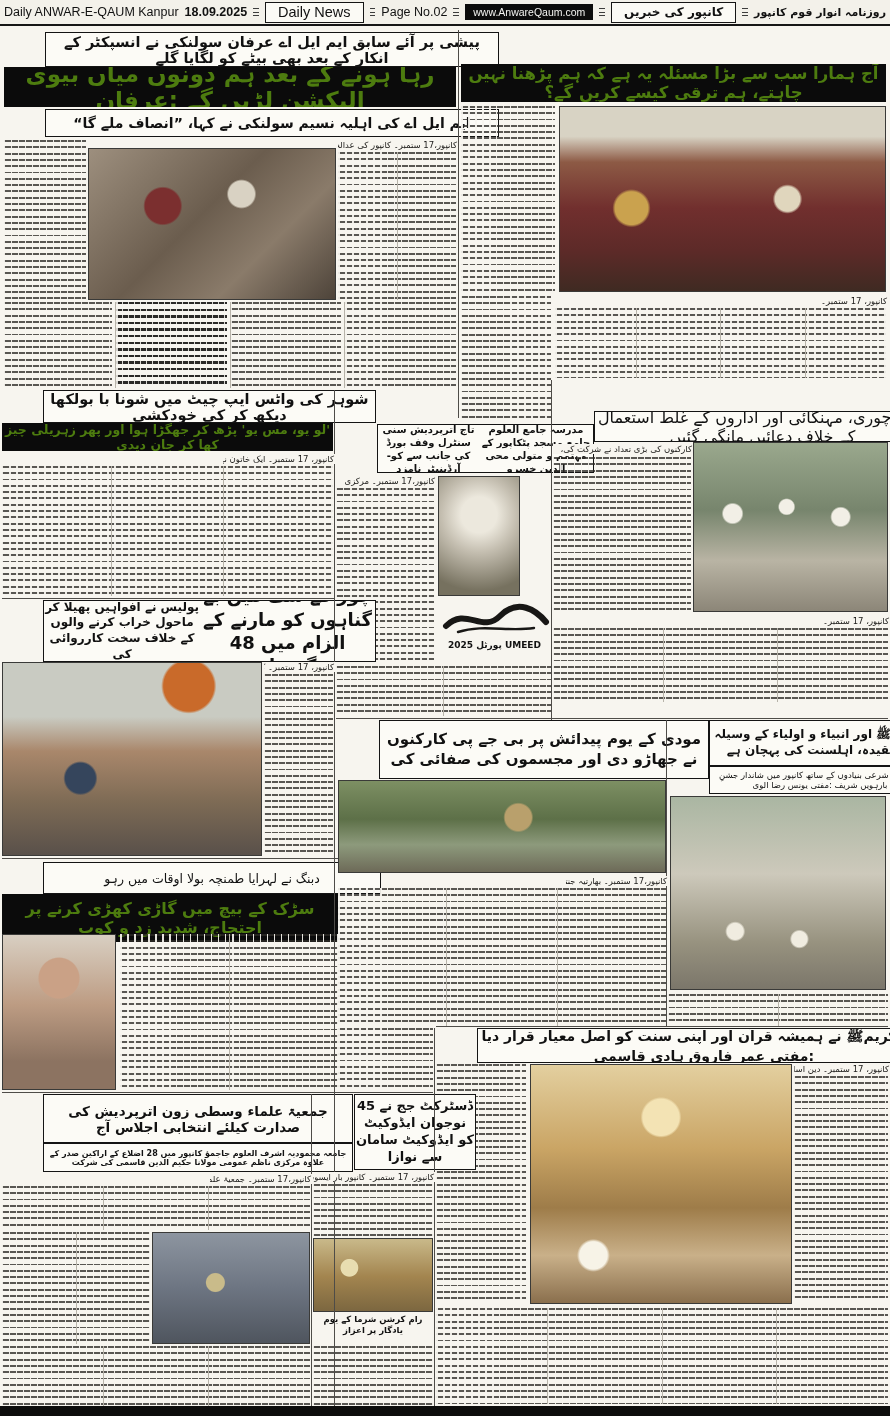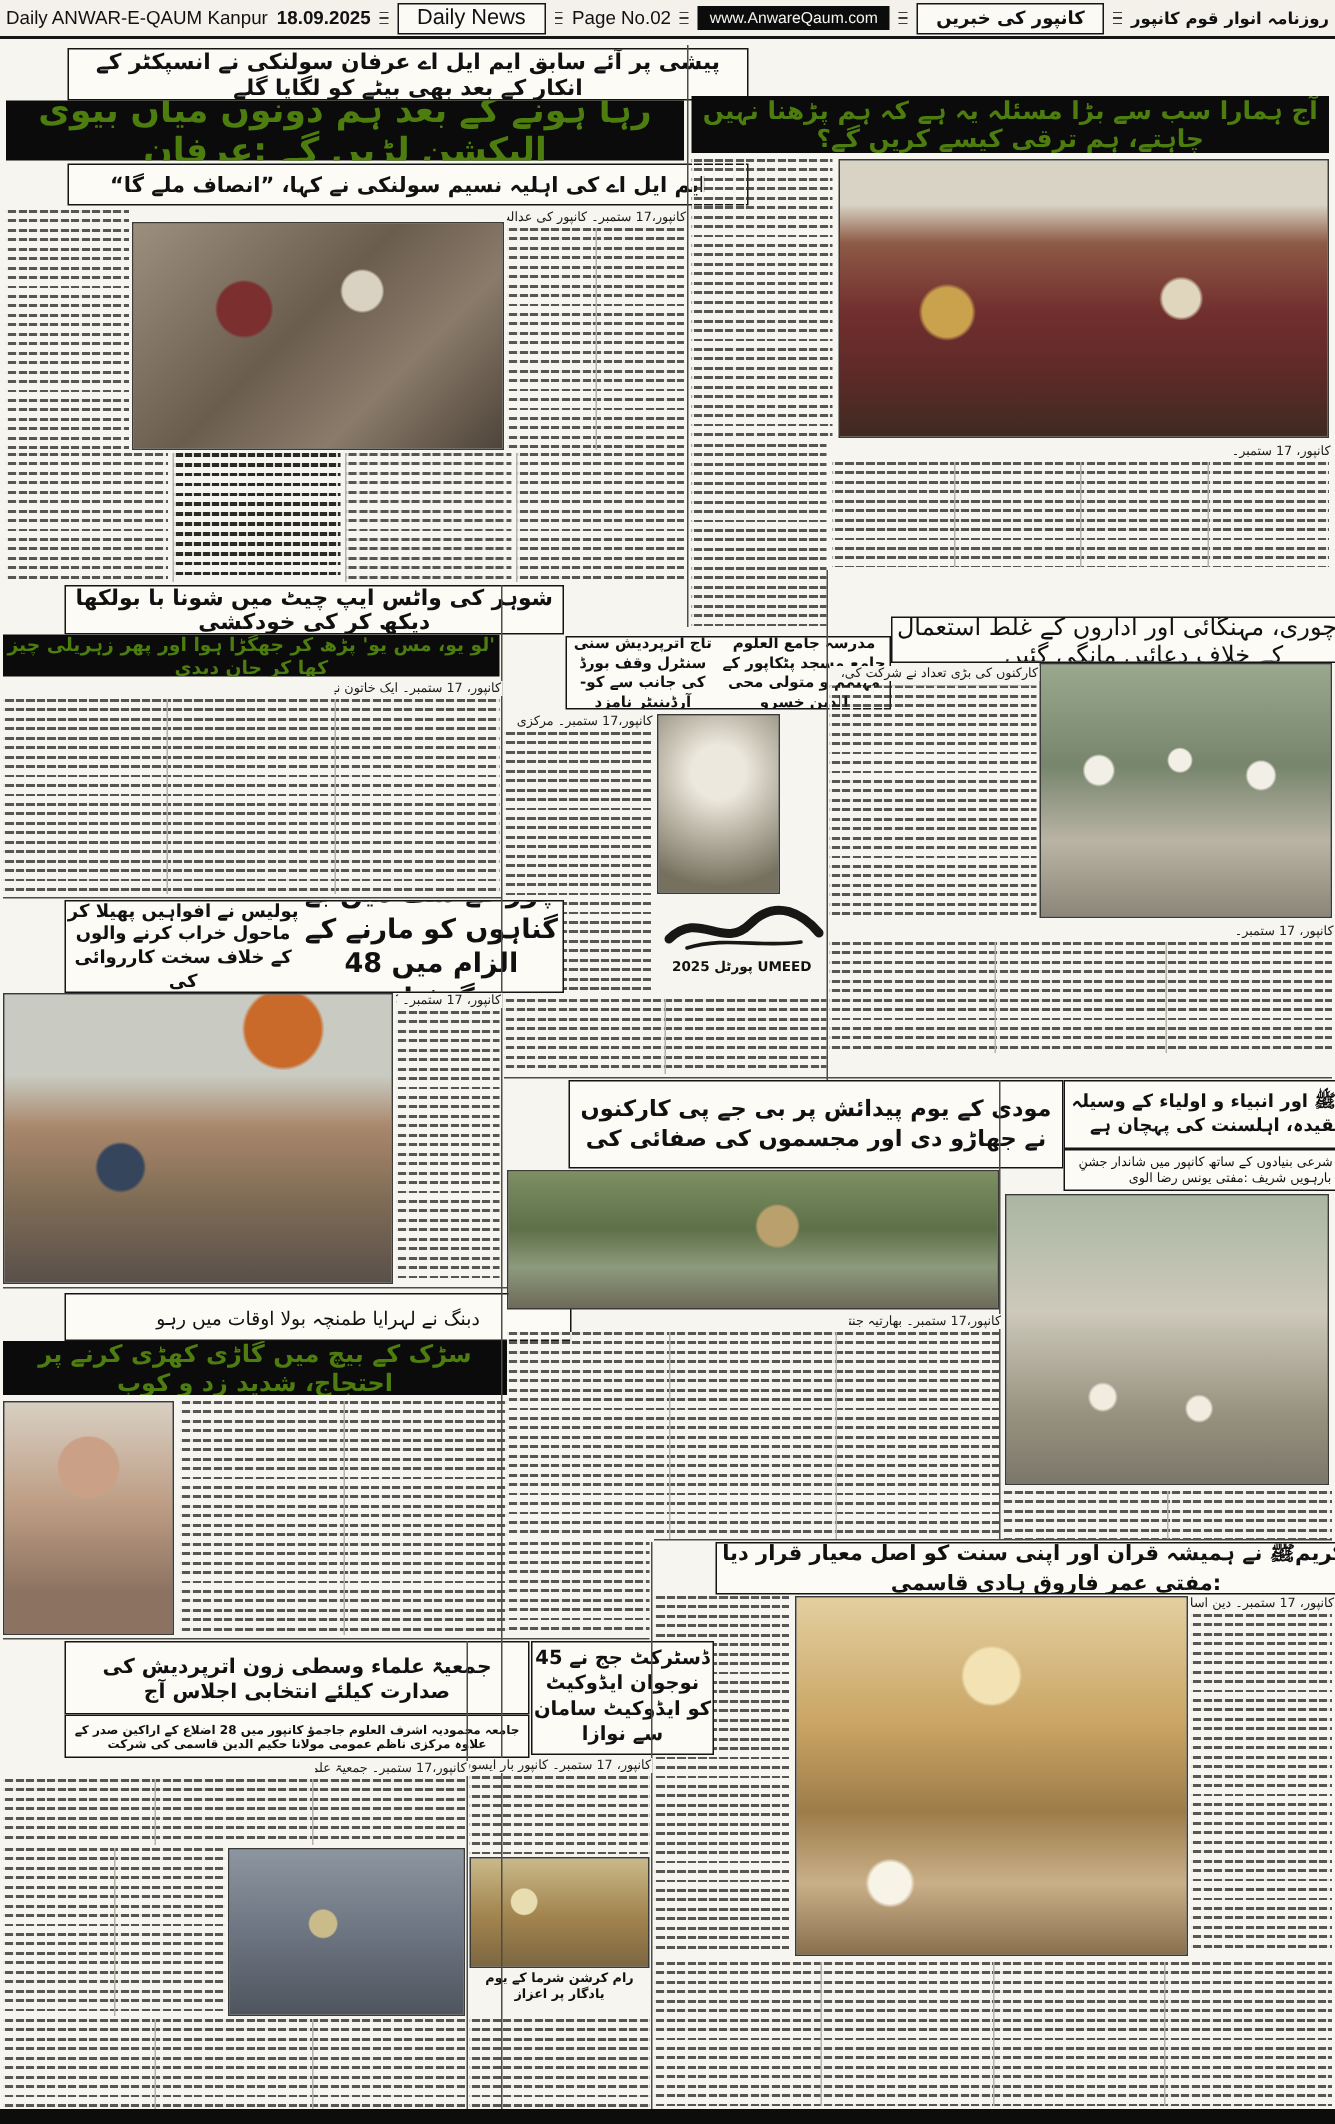--- a/index.html
+++ b/index.html
@@ -167,21 +167,21 @@
       radial-gradient(circle at 30% 60%, #35455c 0 7%, rgba(0,0,0,0) 8%),
       linear-gradient(180deg,#c9cbc2 0 28%,#a9876b 46%,#7e6b55 72%,#59504a)"></div>
     <div class="dl" style="left:262px;top:62px;width:69px">کانپور، 17 ستمبر۔ کانپور میں، پولیس نے</div>
     <div class="abs sim cols" style="left:262px;top:74px;width:69px;height:182px">
         <div class="col"></div>
       </div>
   </div>
 
   <div class="abs" style="left:2px;top:860px;width:336px;height:232px">
     <div class="abs kbox urdu" style="left:0;top:2px;width:336px;height:30px;font-size:12.5px;font-weight:normal">دبنگ نے لہرایا طمنچہ بولا اوقات میں رہو</div>
-    <div class="abs bbar urdu" style="left:0;top:34px;width:336px;height:36px;font-size:16px">سڑک کے بیچ میں گاڑی کھڑی کرنے پر احتجاج، شدید زد و کوب</div>
+    <div class="abs bbar urdu" style="left:0;top:34px;width:336px;height:48px;font-size:16px">سڑک کے بیچ میں گاڑی کھڑی کرنے پر احتجاج، شدید زد و کوب</div>
     <div class="photo" style="left:0;top:74px;width:114px;height:156px;background:
       radial-gradient(circle at 50% 28%, #caa186 0 16%, rgba(0,0,0,0) 17%),
       linear-gradient(180deg,#d8cfc2,#bd9c83 45%,#8c7361 82%)"></div>
     <div class="abs sim cols" style="left:118px;top:74px;width:218px;height:156px">
         <div class="col"></div>
         <div class="col"></div>
       </div>
   </div>
 
   <div class="abs" style="left:338px;top:720px;width:328px;height:372px">

